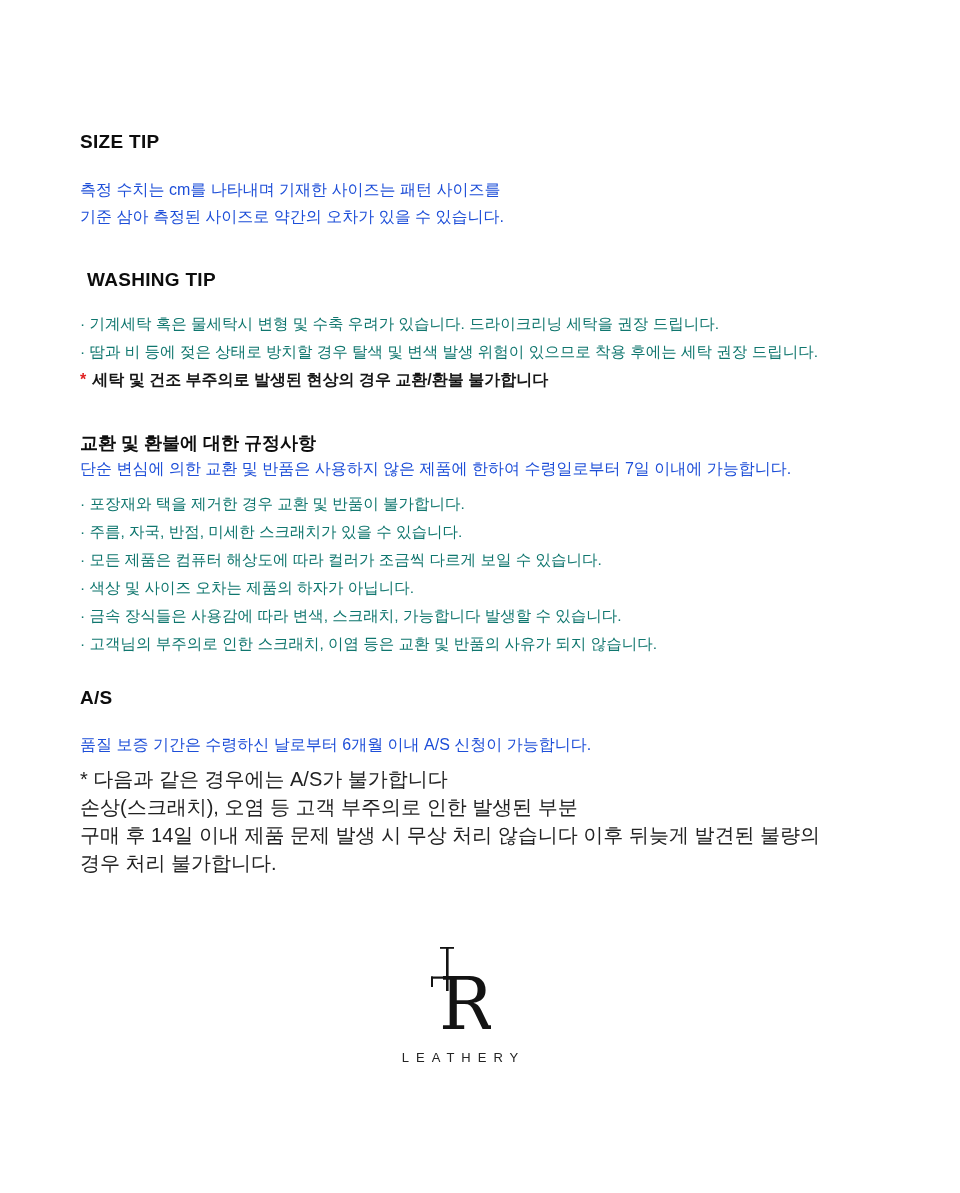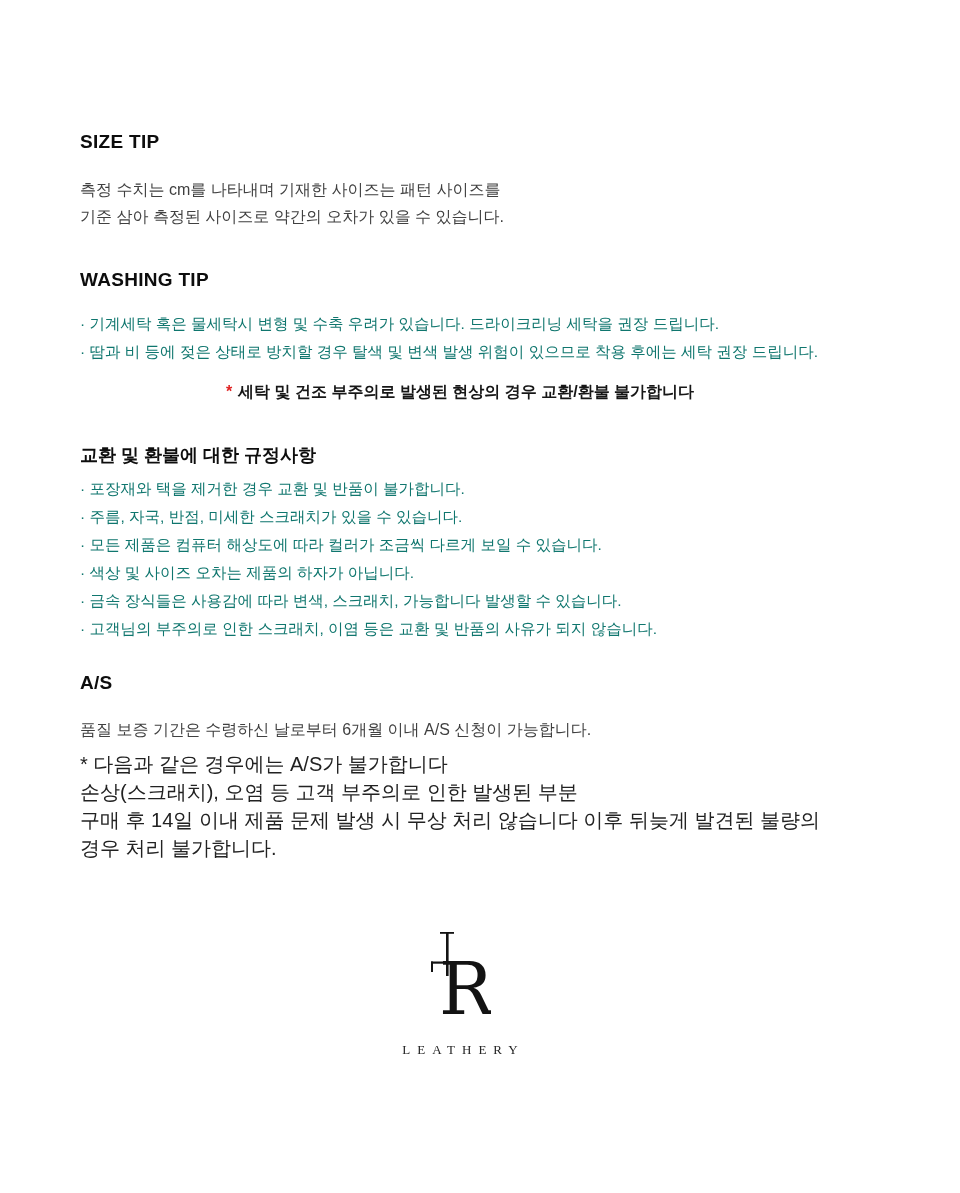--- a/index.html
+++ b/index.html
@@ -26,21 +26,21 @@
     color: #0d0d0d;
     letter-spacing: 0.3px;
   }
   .section-title.korean {
     font-size: 18px;
     letter-spacing: 0;
   }
   .body-line {
     font-size: 16px;
     line-height: 27px;
-    color: #404040;
+    color: #1d4ed8;
   }
   .bullet-line {
     font-size: 15.5px;
     line-height: 28px;
     color: #0f766e;
   }
   .note-line {
     font-size: 16px;
     line-height: 27px;
     font-weight: 600;
@@ -51,47 +51,46 @@
     margin-right: 6px;
   }
   .plain-note {
     font-size: 20px;
     line-height: 28px;
     color: #222222;
   }
   .sec-size   { margin: 0; }
   .sec-size .section-title    { margin-bottom: 22px; }
   .sec-wash   { margin-top: 38px; }
-  .sec-wash .section-title    { margin-bottom: 18px; }
-  .sec-wash .note-row         { margin-top: 12px; text-align: center; }
+  .sec-wash .section-title    { margin-bottom: 18px; margin-left: 7px; }
+  .sec-wash .note-row         { margin-top: 0; }
   .sec-exch   { margin-top: 38px; }
   .sec-exch .section-title    { }
   .sec-exch .bullet-list      { margin-top: 8px; }
   .sec-as     { margin-top: 28px; }
   .sec-as .section-title      { margin-bottom: 21px; }
   .sec-as .as-notes           { margin-top: 6px; }
   .sec-as .body-line          { line-height: 28px; }
   .logo-block {
     margin-top: 70px;
     text-align: center;
   }
   .monogram {
     display: inline-block;
   }
   .monogram svg rect, .monogram svg text {
     fill: #131313;
   }
   .wordmark {
-    margin-top: 20px;
+    margin-top: 13px;
     font-size: 13px;
     font-weight: 400;
     letter-spacing: 7px;
     color: #242424;
     text-indent: 7px; 
-    font-family: Liberation Serif, serif;
   }
 </style>
 </head>
 <body>
 
 <div class="content">
 
   <section class="sec-size">
     <h2 class="section-title">SIZE TIP</h2>
     <div>
@@ -106,20 +105,21 @@
       <div class="bullet-line">· 기계세탁 혹은 물세탁시 변형 및 수축 우려가 있습니다. 드라이크리닝 세탁을 권장 드립니다.</div>
       <div class="bullet-line">· 땀과 비 등에 젖은 상태로 방치할 경우 탈색 및 변색 발생 위험이 있으므로 착용 후에는 세탁 권장 드립니다.</div>
     </div>
     <div class="note-line note-row">
       <span class="note-mark" style="color:#e02222">*</span><span>세탁 및 건조 부주의로 발생된 현상의 경우 교환/환불 불가합니다</span>
     </div>
   </section>
 
   <section class="sec-exch">
     <h2 class="section-title korean">교환 및 환불에 대한 규정사항</h2>
+    <div class="body-line">단순 변심에 의한 교환 및 반품은 사용하지 않은 제품에 한하여 수령일로부터 7일 이내에 가능합니다.</div>
     <div class="bullet-list">
       <div class="bullet-line">· 포장재와 택을 제거한 경우 교환 및 반품이 불가합니다.</div>
       <div class="bullet-line">· 주름, 자국, 반점, 미세한 스크래치가 있을 수  있습니다.</div>
       <div class="bullet-line">· 모든 제품은 컴퓨터 해상도에 따라 컬러가 조금씩 다르게 보일 수 있습니다.</div>
       <div class="bullet-line">· 색상 및 사이즈 오차는 제품의 하자가 아닙니다.</div>
       <div class="bullet-line">· 금속 장식들은 사용감에 따라 변색, 스크래치, 가능합니다 발생할 수 있습니다.</div>
       <div class="bullet-line">· 고객님의 부주의로 인한 스크래치, 이염 등은 교환 및 반품의 사유가 되지 않습니다.</div>
     </div>
   </section>
 

